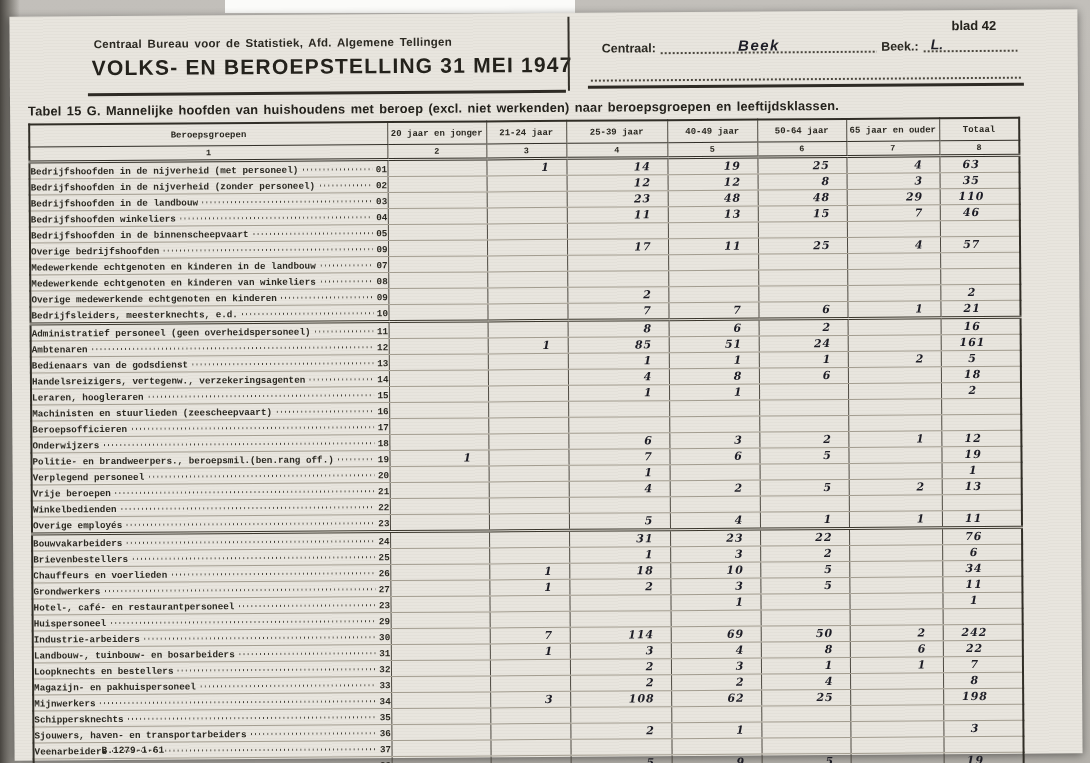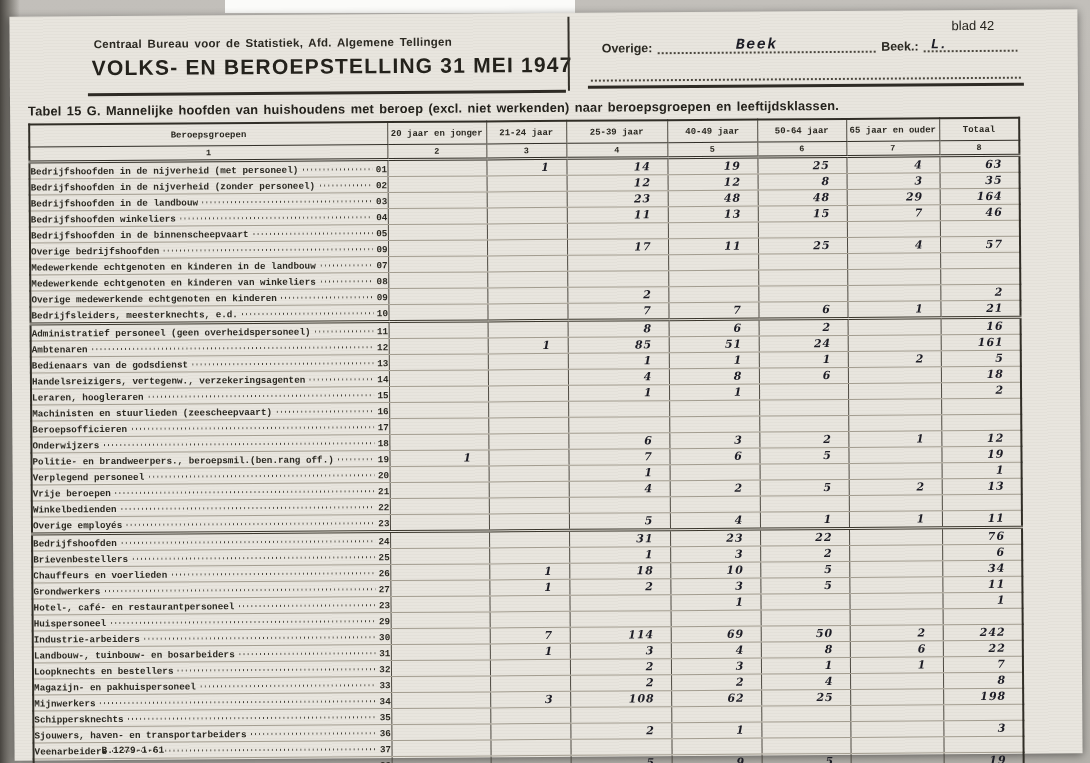--- a/index.html
+++ b/index.html
@@ -13,28 +13,28 @@
     background:
       repeating-linear-gradient(180deg,rgba(120,115,105,0.045) 0 1px,rgba(0,0,0,0) 1px 3px),
       #e8e5de;
     box-shadow:0 2px 9px rgba(0,0,0,0.45);transform:rotate(-0.4deg);transform-origin:50% 50%;}
   
   .org{position:absolute;left:84px;top:22px;font-size:11.5px;font-weight:bold;
     color:#2b2922;letter-spacing:.3px;word-spacing:2px;}
   .main-title{position:absolute;left:82px;top:40px;font-size:21px;font-weight:bold;
     color:#24221c;letter-spacing:1.2px;}
   .head-divider{position:absolute;left:558px;top:4px;width:2px;height:74px;background:#34312a;}
-  .blad{position:absolute;left:942px;top:8px;font-size:13px;font-weight:normal;color:#24221c;}
+  .blad{position:absolute;left:942px;top:8px;font-size:13px;font-weight:bold;color:#24221c;}
   .gemeente-row{position:absolute;left:592px;top:27px;width:420px;display:flex;
     align-items:flex-end;font-size:12.5px;font-weight:bold;color:#2b2922;}
   .dotfill{flex:1;position:relative;height:16px;margin:0 4px;
     background-image:radial-gradient(circle,#4a463d 0.8px,rgba(0,0,0,0) 0.95px);
     background-size:4px 4px;background-repeat:repeat-x;background-position:0 100%;}
   .dotfill.small{flex:0 0 95px;}
-  .hand{font-family:Liberation Mono, monospace;font-style:italic;font-weight:600;color:#1d1d26;}
+  .hand{font-family:Liberation Sans, sans-serif;font-style:italic;font-weight:600;color:#1d1d26;}
   .gemeente-val{position:absolute;left:36%;bottom:1px;font-size:15px;letter-spacing:1.5px;}
   .prov-val{position:absolute;left:8px;bottom:1px;font-size:14px;}
   .dotline{position:absolute;left:580px;top:62px;width:432px;height:8px;
     background-image:radial-gradient(circle,#4a463d 0.8px,rgba(0,0,0,0) 0.95px);
     background-size:4px 4px;background-repeat:repeat-x;background-position:0 100%;}
   .rule-right{position:absolute;left:578px;top:73px;width:436px;height:2.5px;background:#2e2b25;}
   .rule-left{position:absolute;left:78px;top:77px;width:478px;height:2.5px;background:#2e2b25;}
   .tabel-title{position:absolute;left:18px;top:87px;font-size:12.8px;font-weight:bold;
     color:#24221c;letter-spacing:.2px;word-spacing:1.5px;}
   
@@ -52,41 +52,41 @@
   .label-cell{padding:0 4px 0 10px;}
   .label-flex{display:flex;align-items:baseline;height:15px;}
   .row-label{font-family:"Liberation Mono",monospace;font-weight:bold;font-size:9.3px;
     color:#2b2922;line-height:15px;}
   .leader{flex:1;margin:0 3px;height:11px;
     background-image:radial-gradient(circle,#3d3a31 0.7px,rgba(0,0,0,0) 0.85px);
     background-size:4.1px 4px;background-repeat:repeat-x;background-position:0 80%;}
   .row-num{font-family:"Liberation Mono",monospace;font-weight:bold;font-size:9.3px;color:#2b2922;}
   td.val{font-family:"DejaVu Serif",serif;font-style:italic;font-weight:600;font-size:11px;
     color:#1d1d26;text-align:right;padding-right:16px;letter-spacing:1px;line-height:13px;}
-  td.val.totcol{padding-right:16px;}
+  td.val.totcol{padding-right:16px;text-align:center;}
   .form-code{position:absolute;left:87px;top:729px;font-family:"Liberation Mono",monospace;
     font-weight:bold;font-size:9.5px;color:#2b2922;}
 </style>
 </head>
 <body>
 
 <div class="scene">
   <div class="top-strip"></div>
   <div class="edge-shadow"></div>
 
   <div class="paper">
 
     <div class="org">Centraal Bureau voor de Statistiek, Afd. Algemene Tellingen</div>
     <div class="main-title">VOLKS- EN BEROEPSTELLING 31 MEI 1947</div>
     <div class="head-divider"></div>
 
     <div class="blad">blad 42</div>
 
     <div class="gemeente-row">
-      <span>Overige:</span>
+      <span>Centraal:</span>
       <span class="dotfill">
         <span class="hand gemeente-val">Beek</span>
       </span>
       <span>Beek.:</span>
       <span class="dotfill small">
         <span class="hand prov-val">L.</span>
       </span>
     </div>
     <div class="dotline"></div>
     <div class="rule-right"></div>
@@ -167,21 +167,21 @@
                 <span class="leader"></span>
                 <span class="row-num">03</span>
               </span>
             </td>
             <td class="val"></td>
             <td class="val"></td>
             <td class="val">23</td>
             <td class="val">48</td>
             <td class="val">48</td>
             <td class="val">29</td>
-            <td class="val totcol">164</td>
+            <td class="val totcol">110</td>
           </tr>
           <tr>
             <td class="label-cell">
               <span class="label-flex">
                 <span class="row-label">Bedrijfshoofden winkeliers</span>
                 <span class="leader"></span>
                 <span class="row-num">04</span>
               </span>
             </td>
             <td class="val"></td>
@@ -492,21 +492,21 @@
             <td class="val"></td>
             <td class="val">5</td>
             <td class="val">4</td>
             <td class="val">1</td>
             <td class="val">1</td>
             <td class="val totcol">11</td>
           </tr>
           <tr>
             <td class="label-cell">
               <span class="label-flex">
-                <span class="row-label">Bedrijfshoofden</span>
+                <span class="row-label">Bouwvakarbeiders</span>
                 <span class="leader"></span>
                 <span class="row-num">24</span>
               </span>
             </td>
             <td class="val"></td>
             <td class="val"></td>
             <td class="val">31</td>
             <td class="val">23</td>
             <td class="val">22</td>
             <td class="val"></td>

